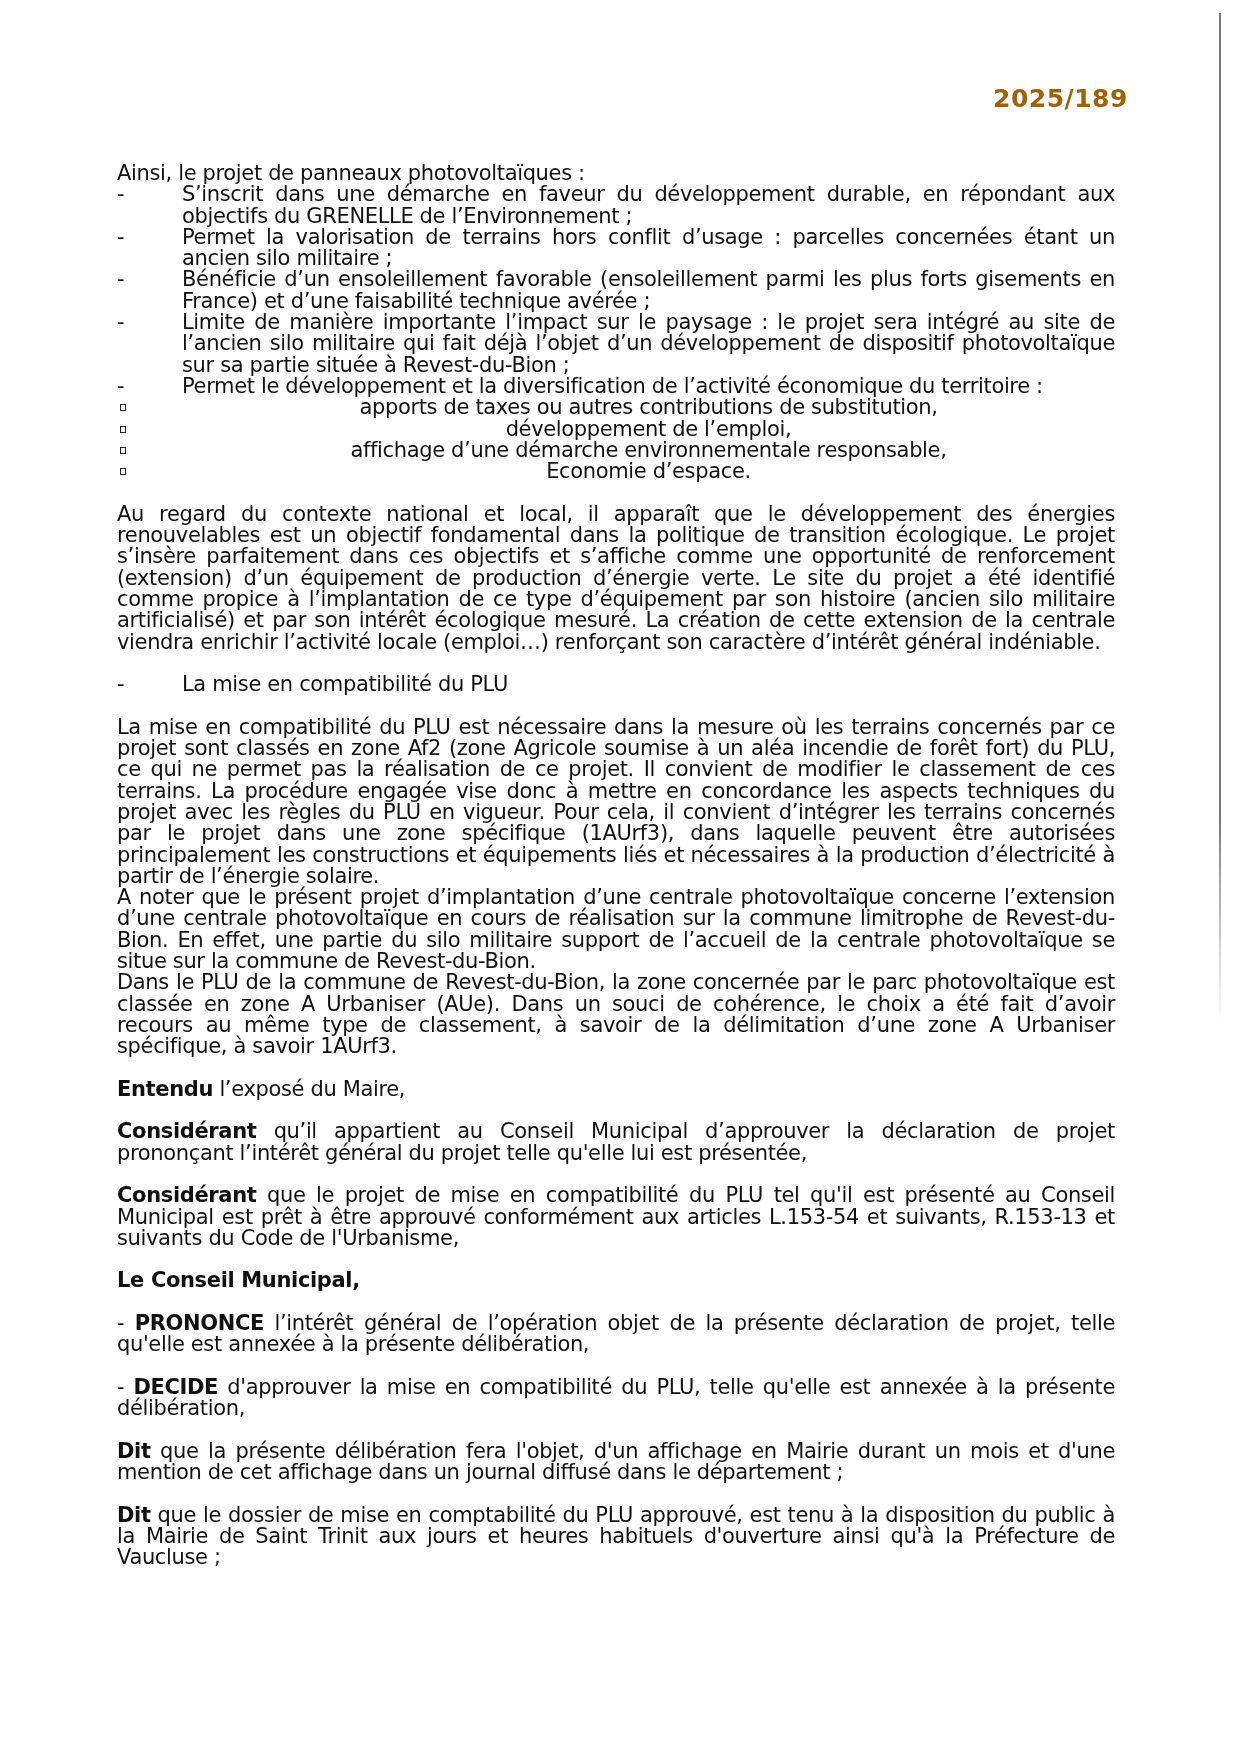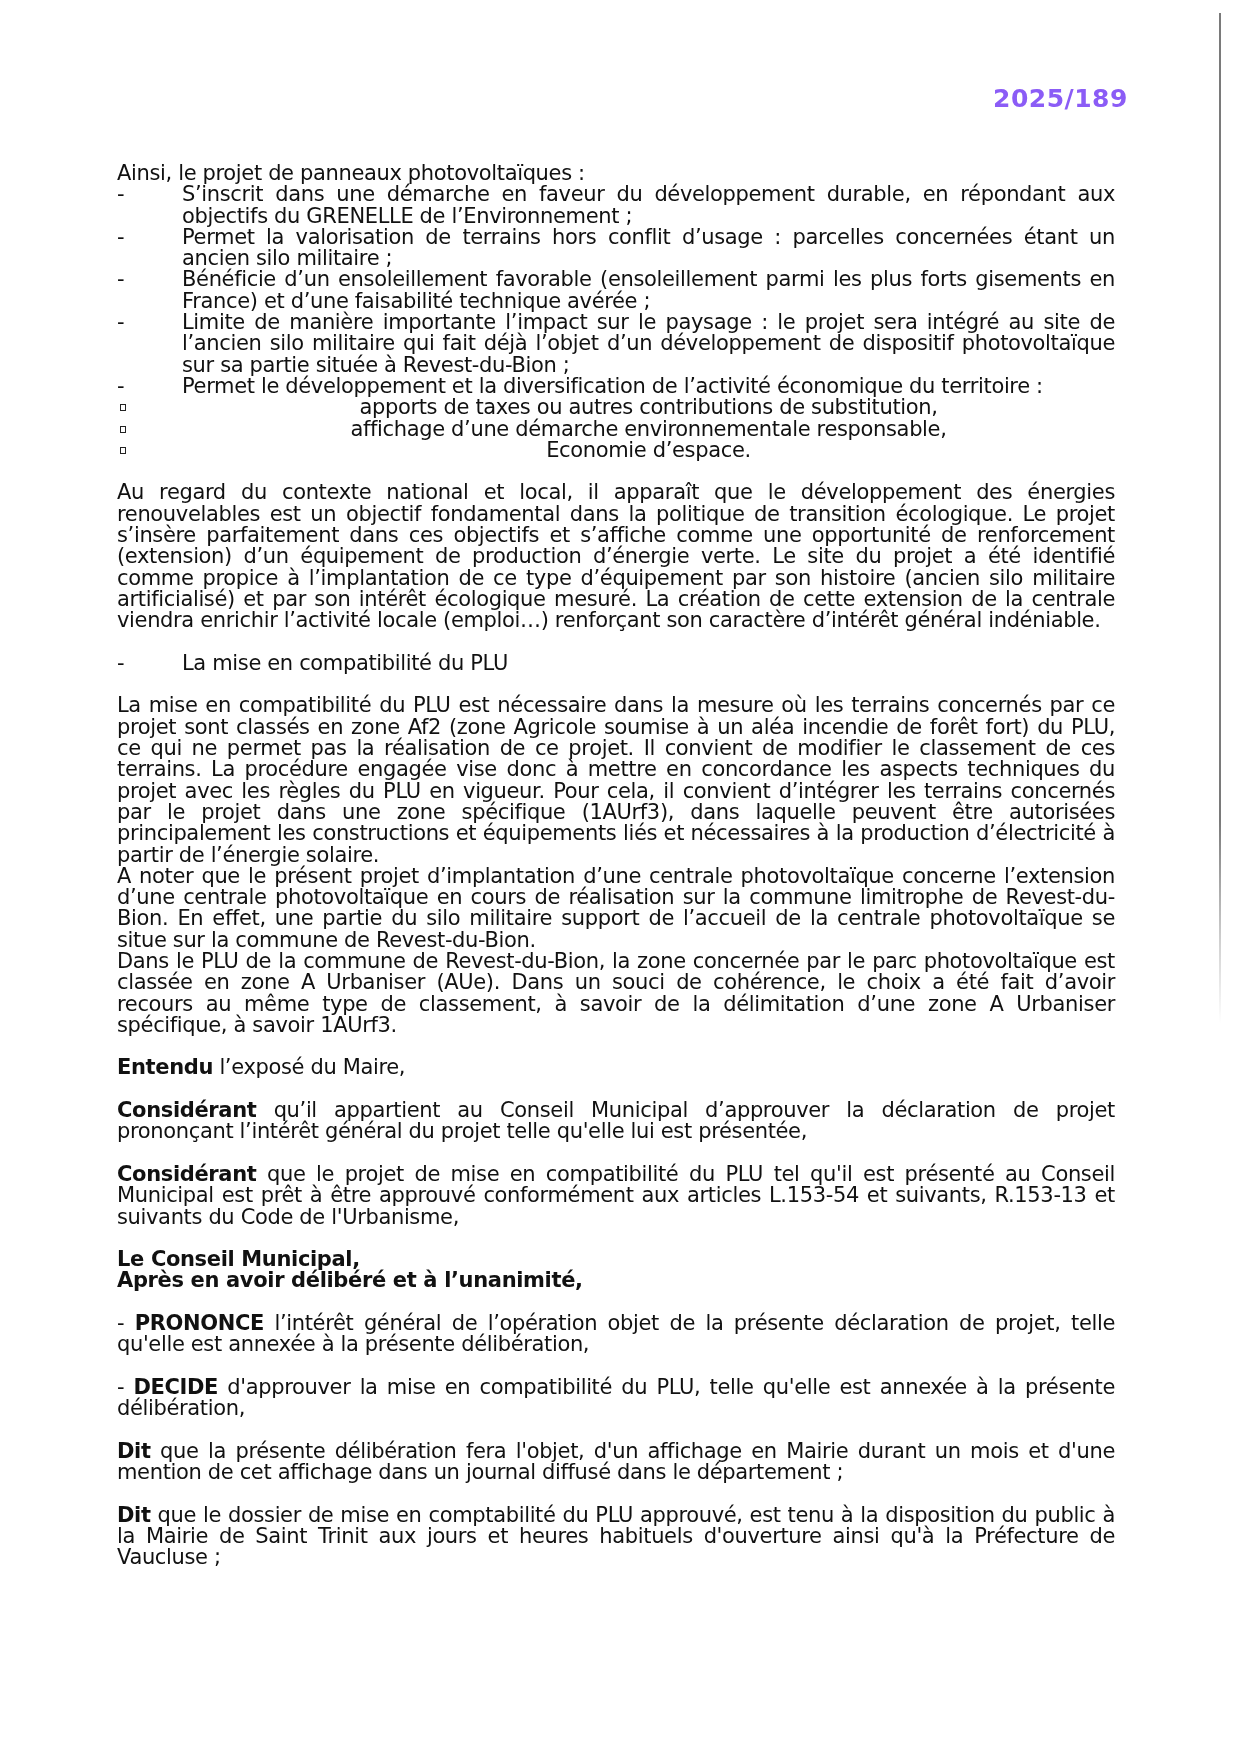--- a/index.html
+++ b/index.html
@@ -23,21 +23,21 @@
       height: 1010px;
       background: linear-gradient(to bottom, #7a7a7a 0%, #7a7a7a 80%, rgba(122,122,122,0.35) 92%, rgba(122,122,122,0) 100%);
     }
     .ref-number {
       position: absolute;
       top: 84px;
       left: 993px;
       font-family: "DejaVu Sans", sans-serif;
       font-weight: bold;
       font-size: 25px;
-      color: #8b5cf6;
+      color: #a16207;
       letter-spacing: 0.5px;
     }
     .page {
       position: absolute;
       left: 117px;
       top: 163px;
       width: 998px;
       font-size: 21px;
       line-height: 21.3px;
       letter-spacing: -0.35px;
@@ -92,20 +92,21 @@
   <div>
     <p class="dash-item"><span class="bullet">-</span><span>S’inscrit dans une démarche en faveur du développement durable, en répondant aux objectifs du GRENELLE de l’Environnement ;</span></p>
     <p class="dash-item"><span class="bullet">-</span><span>Permet la valorisation de terrains hors conflit d’usage : parcelles concernées étant un ancien silo militaire ;</span></p>
     <p class="dash-item"><span class="bullet">-</span><span>Bénéficie d’un ensoleillement favorable (ensoleillement parmi les plus forts gisements en France) et d’une faisabilité technique avérée ;</span></p>
     <p class="dash-item"><span class="bullet">-</span><span>Limite de manière importante l’impact sur le paysage : le projet sera intégré au site de l’ancien silo militaire qui fait déjà l’objet d’un développement de dispositif photovoltaïque sur sa partie située à Revest-du-Bion ;</span></p>
     <p class="dash-item"><span class="bullet">-</span><span>Permet le développement et la diversification de l’activité économique du territoire :</span></p>
   </div>
 
   <div>
     <p class="sq-item"><span class="sq"></span><span>apports de taxes ou autres contributions de substitution,</span></p>
+    <p class="sq-item"><span class="sq"></span><span>développement de l’emploi,</span></p>
     <p class="sq-item"><span class="sq"></span><span>affichage d’une démarche environnementale responsable,</span></p>
     <p class="sq-item"><span class="sq"></span><span>Economie d’espace.</span></p>
   </div>
 
   <div class="gap"></div>
 
   <p class="p">Au regard du contexte national et local, il apparaît que le développement des énergies renouvelables est un objectif fondamental dans la politique de transition écologique. Le projet s’insère parfaitement dans ces objectifs et s’affiche comme une opportunité de renforcement (extension) d’un équipement de production d’énergie verte. Le site du projet a été identifié comme propice à l’implantation de ce type d’équipement par son histoire (ancien silo militaire artificialisé) et par son intérêt écologique mesuré. La création de cette extension de la centrale viendra enrichir l’activité locale (emploi…) renforçant son caractère d’intérêt général indéniable.</p>
 
   <div class="gap"></div>
 
@@ -126,21 +127,20 @@
   <p class="p"><b>Considérant</b><span> qu’il appartient au Conseil Municipal d’approuver la déclaration de projet prononçant l’intérêt général du projet telle qu'elle lui est présentée,</span></p>
 
   <div class="gap"></div>
 
   <p class="p"><b>Considérant</b><span> que le projet de mise en compatibilité du PLU tel qu'il est présenté au Conseil Municipal est prêt à être approuvé conformément aux articles L.153-54 et suivants, R.153-13 et suivants du Code de l'Urbanisme,</span></p>
 
   <div class="gap"></div>
 
   <div>
     <p class="center">Le Conseil Municipal,</p>
-    <p class="center">Après en avoir délibéré et à l’unanimité,</p>
   </div>
 
   <div class="gap"></div>
 
   <p class="p"><span>- </span><b>PRONONCE</b><span> l’intérêt général de l’opération objet de la présente déclaration de projet, telle qu'elle est annexée à la présente délibération,</span></p>
 
   <div class="gap"></div>
 
   <p class="p"><span>- </span><b>DECIDE</b><span> d'approuver la mise en compatibilité du PLU, telle qu'elle est annexée à la présente délibération,</span></p>
 

